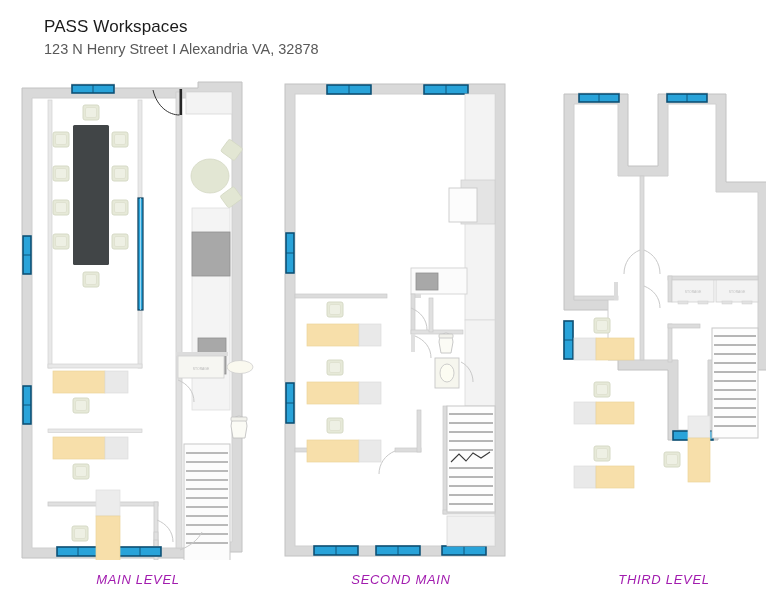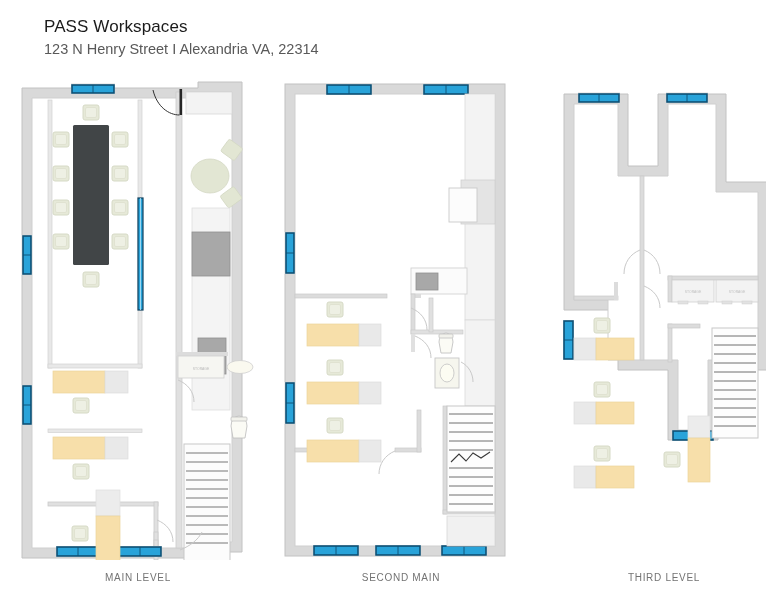--- a/index.html
+++ b/index.html
@@ -42,39 +42,40 @@
   }
   #plan-main   { left: 20px; }
   #plan-second { left: 283px; }
   #plan-third  { left: 546px; }
 
   .plan-label {
     position: absolute;
     top: 572px;
     width: 236px;
     text-align: center;
-    font-size: 10px;
+    font-size: 13px;
     letter-spacing: 0.7px;
-    color: #737373;
+    color: #a21caf;
     white-space: nowrap;
+    font-style: italic;
   }
   #label-main   { left: 20px; }
   #label-second { left: 283px; }
   #label-third  { left: 546px; }
 
   .plan svg { display: block; }
 </style>
 </head>
 <body>
 
 <div id="page">
 
   <div id="header">
     <div id="title">PASS Workspaces</div>
-    <div id="subtitle">123 N Henry Street  I  Alexandria VA, 22314</div>
+    <div id="subtitle">123 N Henry Street  I  Alexandria VA, 32878</div>
   </div>
 
   <div class="plan" id="plan-main">
     <svg width="236" height="480" viewBox="0 0 236 480" xmlns="http://www.w3.org/2000/svg">
       <defs>
         <g id="chair-m">
           <rect x="0" y="0" width="16" height="15" rx="2" fill="#e6e9d8" stroke="#d6dac6" stroke-width="1"></rect>
           <rect x="2.5" y="2.5" width="11" height="10" rx="1.5" fill="#eef0e4" stroke="#dde0ce" stroke-width="0.8"></rect>
         </g>
       </defs>

